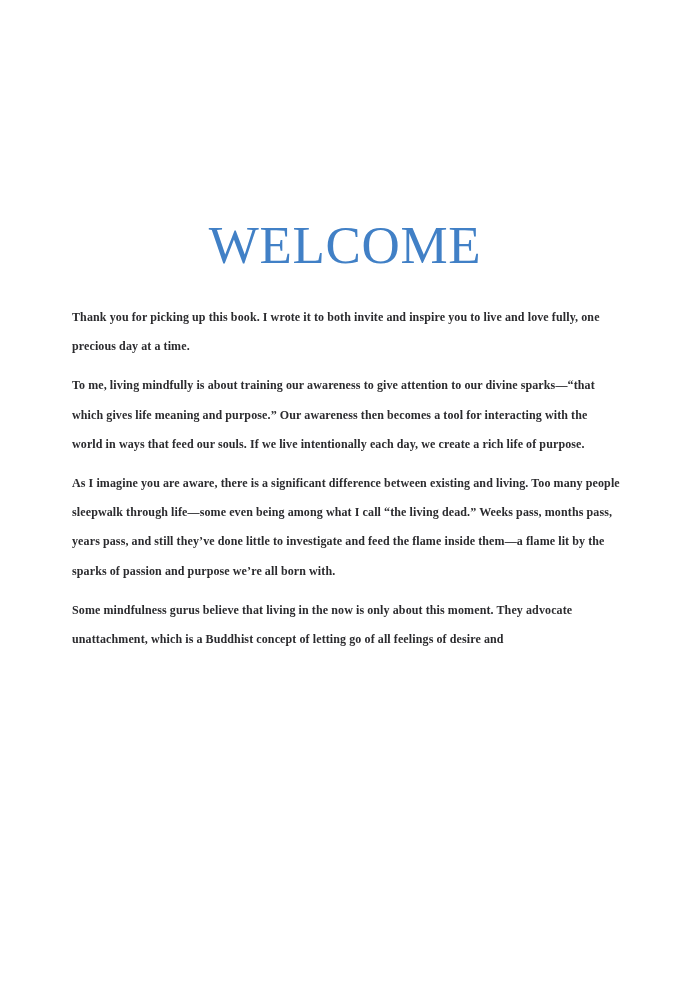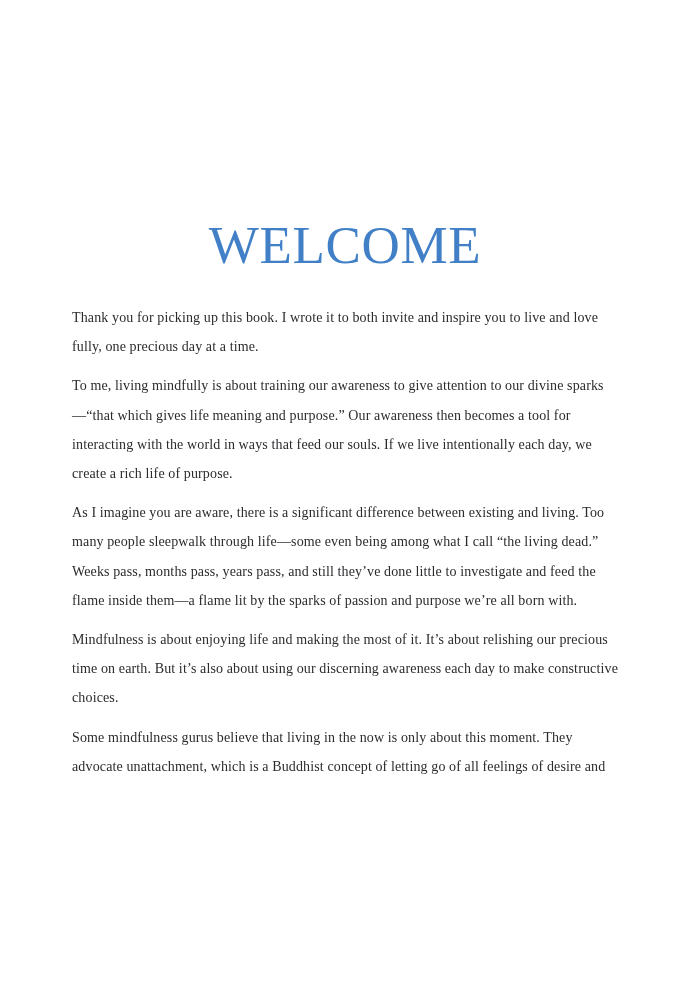--- a/index.html
+++ b/index.html
@@ -42,43 +42,42 @@
   #body-copy {
     position: absolute;
     left: 72px;
     top: 303px;
     width: 548px;
   }
 
   p.para {
     margin: 0 0 10px 0;
     padding: 0;
-    font-size: 14px;
+    font-size: 12px;
     line-height: 29.2px;
     color: #2b2b2e;
     text-align: left;
     text-indent: 0;
-    font-weight: normal;
+    font-weight: bold;
     word-spacing: -0.1px;
     letter-spacing: 0.01em;
     hyphens: none;
   }
 
   p.para:last-child {
     margin-bottom: 0;
   }
 </style>
 </head>
 <body>
 
 <div id="page">
 
   <h1 class="chapter-title">WELCOME</h1>
 
   <div id="body-copy">
     <p class="para">Thank you for picking up this book. I wrote it to both invite and inspire you to live and love fully, one precious day at a time.</p>
     <p class="para">To me, living mindfully is about training our awareness to give attention to our divine sparks—“that which gives life meaning and purpose.” Our awareness then becomes a tool for interacting with the world in ways that feed our souls. If we live intentionally each day, we create a rich life of purpose.</p>
     <p class="para">As I imagine you are aware, there is a significant difference between existing and living. Too many people sleepwalk through life—some even being among what I call “the living dead.” Weeks pass, months pass, years pass, and still they’ve done little to investigate and feed the flame inside them—a flame lit by the sparks of passion and purpose we’re all born with.</p>
-    <p class="para">Mindfulness is about enjoying life and making the most of it. It’s about relishing our precious time on earth. But it’s also about using our discerning awareness each day to make constructive choices.</p>
     <p class="para">Some mindfulness gurus believe that living in the now is only about this moment. They advocate unattachment, which is a Buddhist concept of letting go of all feelings of desire and</p>
   </div>
 
 </div>
 
 </body></html>

